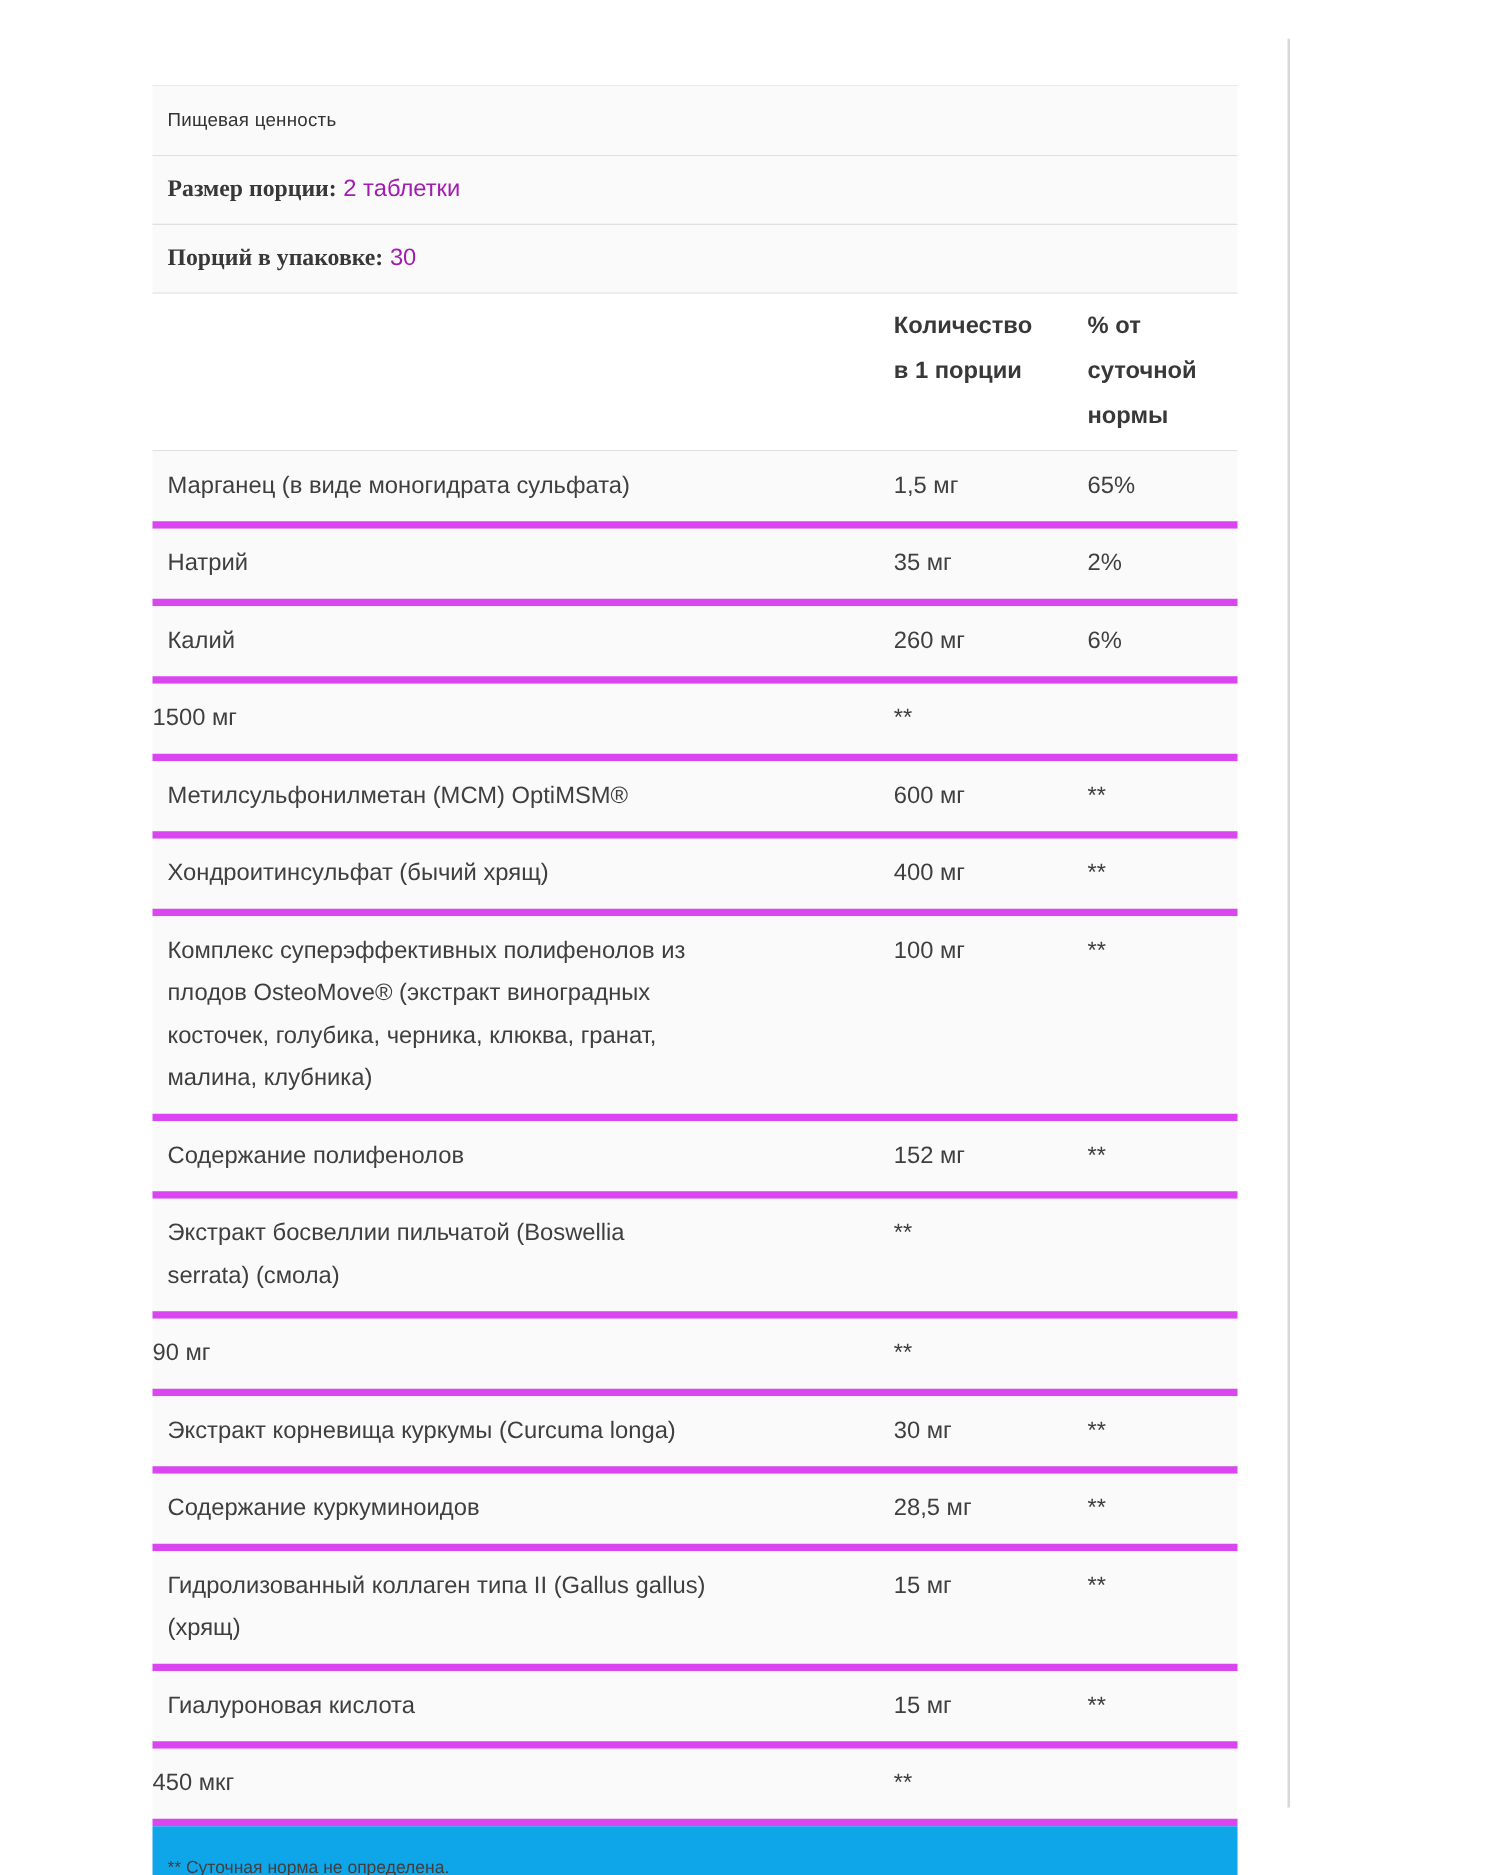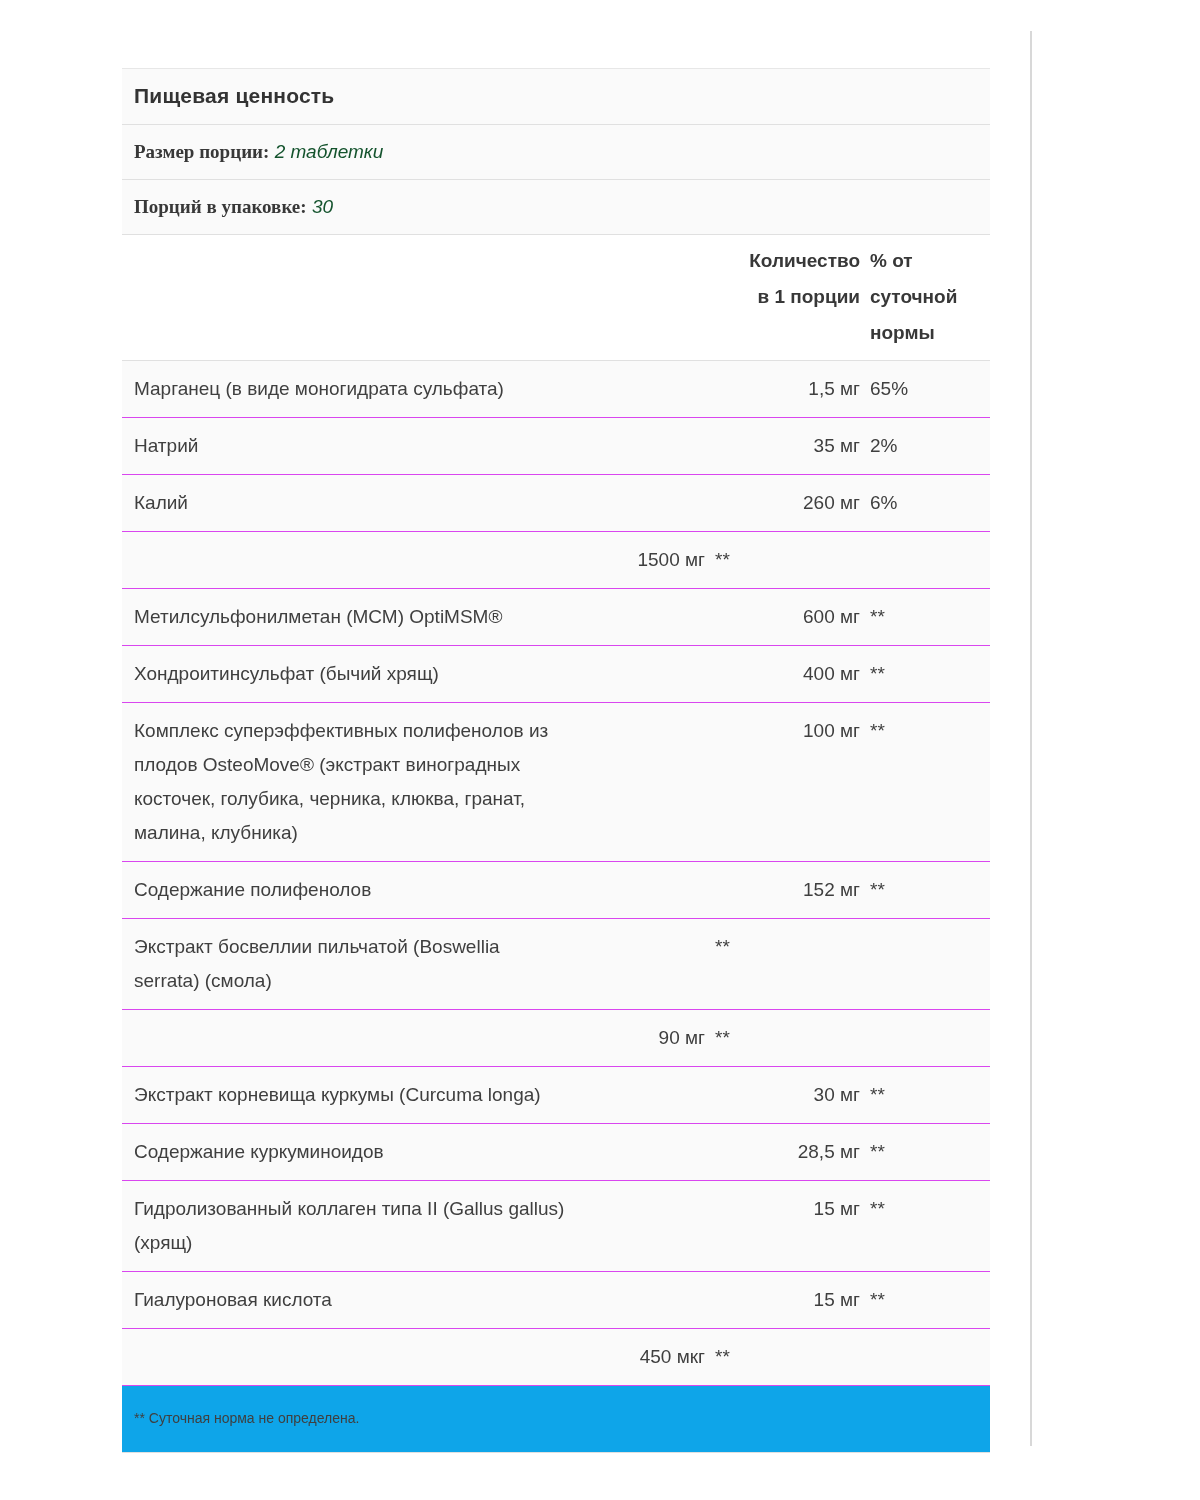--- a/index.html
+++ b/index.html
@@ -21,52 +21,52 @@
     border-top: 1px solid #e7e7e7;
     font-size: 19px;
   }
   .band {
     background: #fafafa;
     border-bottom: 1px solid #e0e0e0;
     padding: 14px 12px;
     line-height: 26px;
   }
   .table-title {
-    font-size: 21px;
-    font-weight: bold;
+    font-size: 15px;
+    font-weight: normal;
     color: #333333;
     letter-spacing: 0.2px;
   }
   .info-label { font-weight: bold; color: #383838; font-family: Liberation Serif, serif; }
-  .info-value { color: #14532d; font-style: italic; }
+  .info-value { color: #a21caf; }
   .grid {
     display: grid;
     grid-template-columns: 593px 155px 120px;
   }
   .header-row {
     background: #ffffff;
     border-bottom: 1px solid #e0e0e0;
     padding: 8px 0 9px 0;
     line-height: 36px;
     font-weight: bold;
     color: #383838;
   }
   .header-row .hline { display: block; }
   .row {
     background: #fafafa;
-    border-bottom: 1px solid #d946ef;
+    border-bottom: 6px solid #d946ef;
     padding: 11px 0;
     line-height: 34px;
   }
   .cell-name {
     padding-left: 12px;
     padding-right: 24px;
     max-width: 472px;
   }
-  .cell-amount { padding-right: 10px; text-align: right; }
+  .cell-amount { padding-right: 10px; }
   .cell-dv { padding-right: 10px; }
   .footnote-band {
     background: #0ea5e9;
     border-bottom: 1px solid #e0e0e0;
     padding: 20px 12px 22px 12px;
     font-size: 14px;
     line-height: 24px;
     color: #3f3f3f;
   }
   .v-divider {

